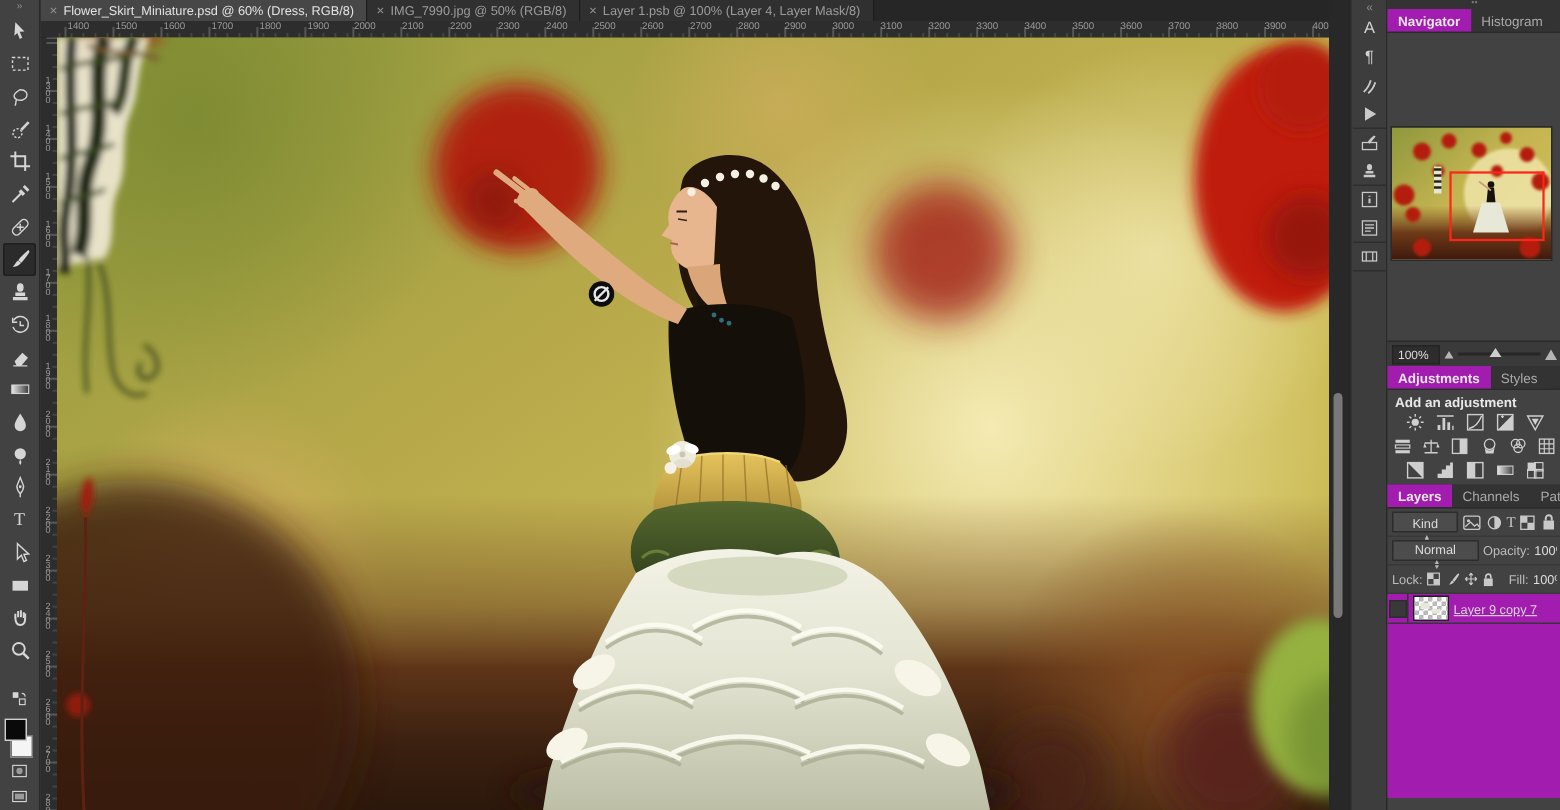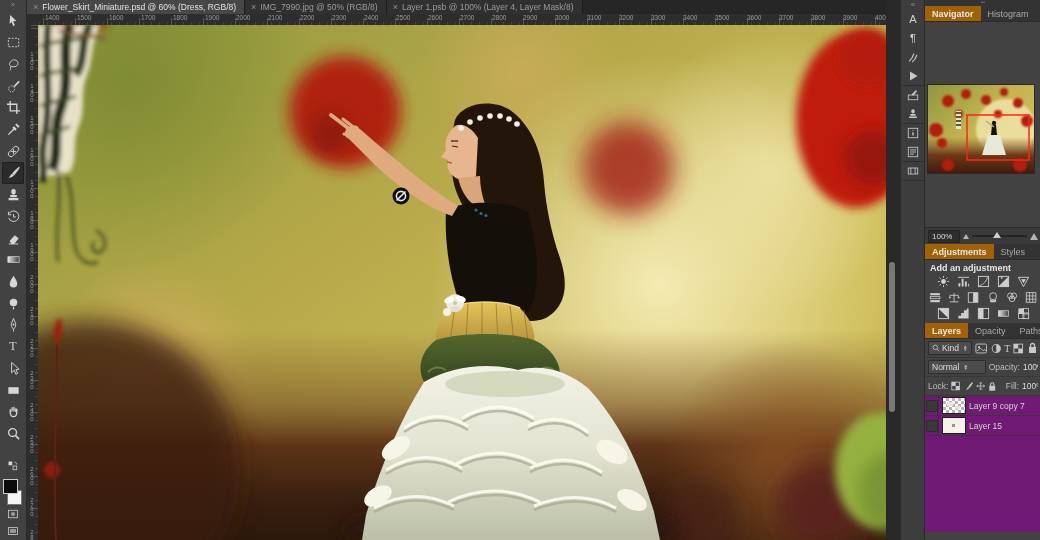--- a/index.html
+++ b/index.html
@@ -50,43 +50,43 @@
         display:flex;flex-direction:column;align-items:center;}
   .dock .grp{width:22px;border-bottom:1px solid #2e2e2e;padding:3px 0;display:flex;flex-direction:column;align-items:center;gap:7px;}
   .dock-head{height:10px;font-size:8px;color:#8a8a8a;line-height:9px;}
   .dkA{font-size:11px;color:#d2d2d2;line-height:12px;}
 
   
   .panels{left:924px;top:0;width:116px;height:540px;background:#424242;border-left:1px solid #2a2a2a;font-size:8.5px;}
   .phead{height:6px;background:#333;text-align:center;font-size:6px;line-height:5px;color:#777;}
   .ptabs{display:flex;background:#333;height:15px;align-items:stretch;border-bottom:1px solid #2b2b2b;}
   .ptab{padding:0 7px;display:flex;align-items:center;font-size:9px;color:#a9a9a9;background:#333;}
-  .ptab.active{background:#a16207;color:#e6e6e6;font-weight:bold;}
+  .ptab.active{background:#a21caf;color:#e6e6e6;font-weight:bold;}
   .nav-body{height:222px;position:relative;background:#424242;}
   .nav-thumb{position:absolute;left:3px;top:63px;width:106px;height:88px;box-shadow:0 0 0 1px #2a2a2a;}
   .nav-zoom{display:flex;align-items:center;height:16px;background:#3a3a3a;border-top:1px solid #2b2b2b;padding:0 3px;gap:3px;}
   .nz-val{background:#2d2d2d;border:1px solid #242424;padding:0 3px;font-size:8px;color:#ddd;height:11px;line-height:11px;min-width:24px;}
   .tri{width:0;height:0;border-left:3px solid transparent;border-right:3px solid transparent;border-bottom:5px solid #b5b5b5;}
   .tri.big{border-left-width:4px;border-right-width:4px;border-bottom-width:7px;}
   .nz-track{flex:1;height:2px;background:#262626;position:relative;}
   .nz-thumb{position:absolute;left:38%;top:-3px;width:0;height:0;border-left:4px solid transparent;border-right:4px solid transparent;border-bottom:6px solid #cfcfcf;}
 
   .adj-head{font-size:9px;font-weight:bold;color:#e8e8e8;padding:3px 5px 1px;}
   .adj-grid{padding:1px 4px 3px;display:flex;flex-direction:column;gap:3px;}
   .adj-row{display:flex;justify-content:center;gap:7px;}
   .aic{width:13px;height:13px;display:block;}
 
   .lp-row{display:flex;align-items:center;gap:3px;padding:2px 3px;border-bottom:1px solid #383838;height:14px;}
   .field{background:#4c4c4c;border:1px solid #2c2c2c;border-radius:1px;display:flex;align-items:center;
-         padding:0 3px;height:12px;color:#ddd;gap:2px;}
+         padding:0 3px;height:12px;color:#ddd;gap:2px;flex-direction:column;}
   .updn{display:flex;flex-direction:column;line-height:3.2px;font-size:4.5px;color:#bbb;margin-left:2px;}
   .lbl{color:#bdbdbd;}
   .val{color:#ddd;overflow:hidden;white-space:nowrap;}
 
-  .layers-list{background:#701a75;height:136px;overflow:hidden;}
+  .layers-list{background:#a21caf;height:136px;overflow:hidden;text-decoration:underline;}
   .lrow{display:flex;align-items:center;height:19px;border-bottom:1px solid #373737;gap:4px;}
   .lrow.sel{background:#4c5660;}
   .eyewell{width:13px;height:19px;border-right:1px solid #333;display:flex;align-items:center;justify-content:center;flex:none;}
   .eyebox{width:10px;height:10px;background:#393939;border:1px solid #2d2d2d;display:flex;align-items:center;justify-content:center;}
   .thumb{width:22px;height:15px;flex:none;position:relative;box-shadow:0 0 0 1px #1e1e1e;}
   .thumb.selth{box-shadow:0 0 0 1px #111,0 0 0 2px #d8d8d8;}
   .checker{background-color:#fff;background-image:
       linear-gradient(45deg,#b5b5b5 25%,transparent 25%,transparent 75%,#b5b5b5 75%),
       linear-gradient(45deg,#b5b5b5 25%,transparent 25%,transparent 75%,#b5b5b5 75%);
       background-size:6px 6px;background-position:0 0,3px 3px;}
@@ -866,21 +866,21 @@
             <use href="#a-gm"></use>
           </svg>
         <svg class="aic">
             <use href="#a-sc"></use>
           </svg>
       </div>
     </div>
 
     <div class="ptabs">
       <div class="ptab active">Layers</div>
-      <div class="ptab">Opacity</div>
+      <div class="ptab">Channels</div>
       <div class="ptab">Paths</div>
     </div>
 
     <div class="lp-row">
       <div class="field" style="width:38px">
         <svg style="width:8px;height:8px">
             <use href="#i-search"></use>
           </svg>
         <span>Kind</span>
         <span class="updn">
@@ -937,26 +937,17 @@
       <div class="lrow">
         <div class="eyewell">
             <div class="eyebox"></div>
           </div>
         <div class="thumb checker">
           <div class="blob" style="left:4px;top:4px;width:6px;height:4px;background:#e9e7da"></div>
           <div class="blob" style="left:12px;top:8px;width:5px;height:3px;background:#e9e7da"></div>
         </div>
         <span class="lname">Layer 9 copy 7</span>
       </div>
-      <div class="lrow">
-        <div class="eyewell">
-            <div class="eyebox"></div>
-          </div>
-        <div class="thumb" style="background:#f4f3ea">
-          <div class="blob" style="left:9px;top:6px;width:3px;height:3px;background:#9a9788"></div>
-        </div>
-        <span class="lname">Layer 15</span>
-      </div>
 
     </div>
   </div>
 
 </div>
 
 </body></html>

